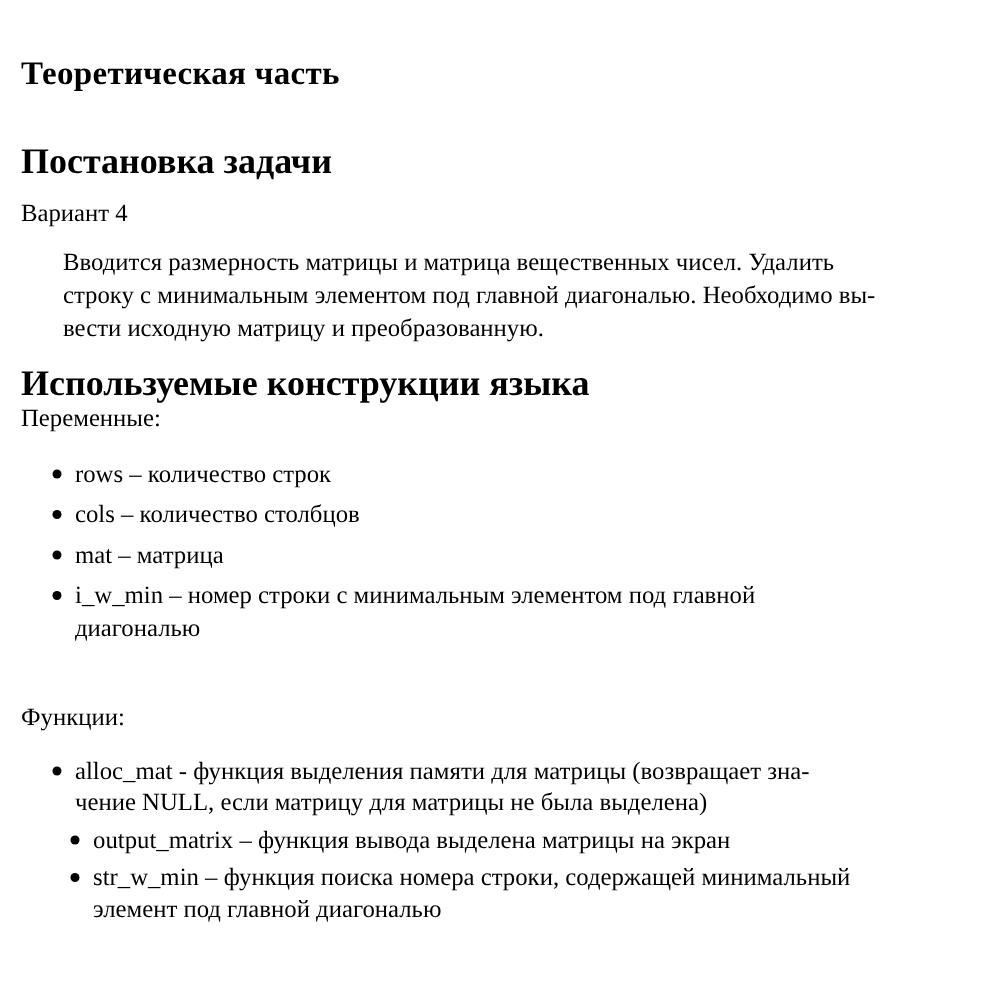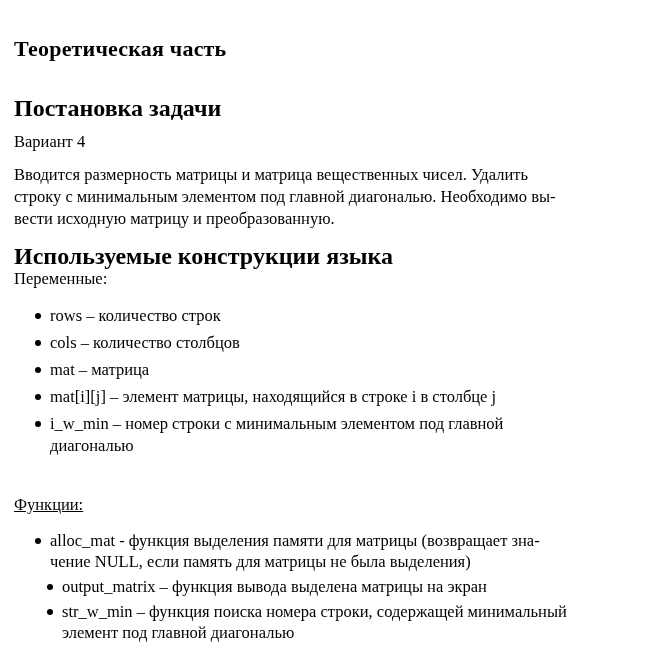--- a/index.html
+++ b/index.html
@@ -33,22 +33,22 @@
     font-weight: bold;
     margin: 0;
   }
   .h-problem   { margin-top: 35px; }
   .h-constructs{ margin-top: 15px; }
   .bodyline, .para, .list li {
     font-size: 16.5px;
     line-height: 22px;
   }
   .variant { margin-top: 11px; }
-  .para    { margin-top: 11px; }
-  .functions-label { margin-top: 37px; text-decoration: underline; }
+  .para    { margin-top: 11px; margin-left: 28px; }
+  .functions-label { margin-top: 37px; }
   ul.list {
     list-style: none;
     margin: 15px 0 0 0;
     padding: 0 0 0 36px;
   }
   ul.functions { margin-top: 14px; }
   .list li { position: relative; }
   ul.variables li + li { margin-top: 5px; }
   ul.functions li { line-height: 21px; }
   ul.functions li + li { margin-top: 4px; margin-left: 12px; }
@@ -90,36 +90,32 @@
     <li>
       <span class="bullet"></span>
       <div class="line">cols – количество столбцов</div>
     </li>
     <li>
       <span class="bullet"></span>
       <div class="line">mat – матрица</div>
     </li>
     <li>
       <span class="bullet"></span>
-      <div class="line">mat[i][j] – элемент матрицы, находящийся в строке i в столбце j</div>
-    </li>
-    <li>
-      <span class="bullet"></span>
       <div class="line">i_w_min – номер строки с минимальным элементом под главной</div>
       <div class="line">диагональю</div>
     </li>
   </ul>
 
   <div class="bodyline functions-label">Функции:</div>
 
   <ul class="list functions">
     <li>
       <span class="bullet"></span>
       <div class="line">alloc_mat - функция выделения памяти для матрицы (возвращает зна-</div>
-      <div class="line">чение NULL, если память для матрицы не была выделения)</div>
+      <div class="line">чение NULL, если матрицу для матрицы не была выделена)</div>
     </li>
     <li>
       <span class="bullet"></span>
       <div class="line">output_matrix – функция вывода выделена матрицы на экран</div>
     </li>
     <li>
       <span class="bullet"></span>
       <div class="line">str_w_min – функция поиска номера строки, содержащей минимальный</div>
       <div class="line">элемент под главной диагональю</div>
     </li>

